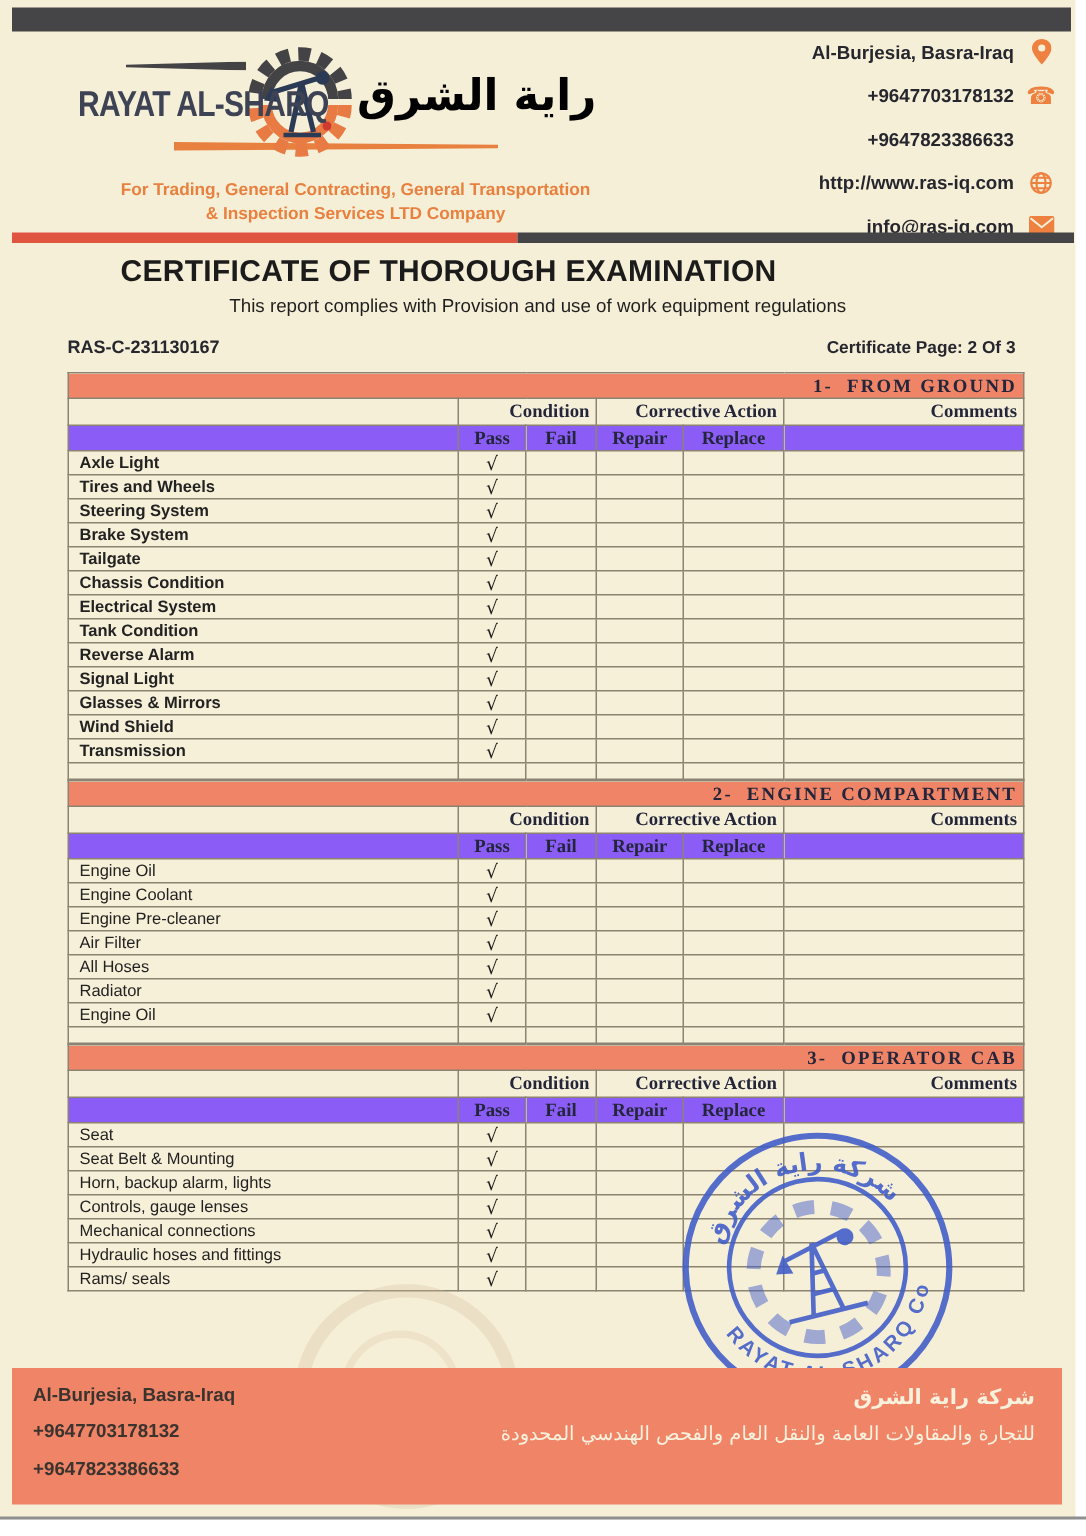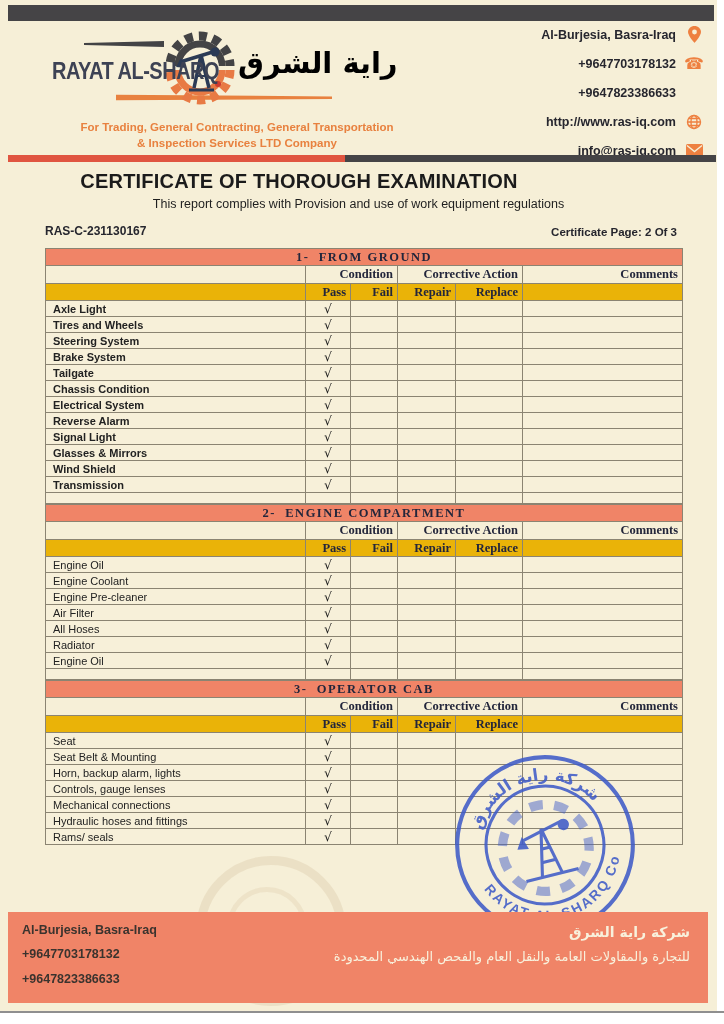--- a/index.html
+++ b/index.html
@@ -37,23 +37,23 @@
   .subtitle{position:absolute;left:0;top:197px;width:717px;text-align:center;
          font-size:12.5px;color:#1f1f1f;}
   .cert-no{position:absolute;left:45px;top:224px;font-size:12px;font-weight:bold;color:#26262e;}
   .page-label{position:absolute;right:40px;top:226px;font-size:11.5px;font-weight:bold;color:#26262e;}
 
   
   .tables{position:absolute;left:45px;top:248px;width:637px;}
   table.insp{border-collapse:collapse;width:637px;table-layout:fixed;}
   .insp th,.insp td{border:1px solid #8b8472;padding:0 4px;overflow:hidden;white-space:nowrap;}
   .insp .band th{background:var(--accent,#f08467);color:#23263b;font-family:"Liberation Serif",serif;
-        font-size:12.5px;font-weight:bold;letter-spacing:1.5px;height:16px;white-space:pre;text-align:center;}
+        font-size:12.5px;font-weight:bold;letter-spacing:1.5px;height:16px;white-space:pre;text-align:right;}
   .insp .h1 th{font-family:"Liberation Serif",serif;font-size:12.5px;color:#23263b;height:17px;text-align:right;background:#f6efd7;}
-  .insp .h2 th{font-family:"Liberation Serif",serif;font-size:12.5px;color:#23263b;height:16px;text-align:right;background:#eab308;}
+  .insp .h2 th{font-family:"Liberation Serif",serif;font-size:12.5px;color:#23263b;height:16px;text-align:center;background:#8b5cf6;}
   .insp td{height:15px;font-size:11px;color:#222;background:#f7f0d9;}
   .t23 td{height:13.5px;}
   .insp td.lbl{padding-left:7px;}
   .t1 td.lbl{font-weight:bold;}
   .insp td.chk{text-align:center;font-size:12.5px;color:#1d1d1d;font-family:"DejaVu Sans",sans-serif;}
   .insp .spacer td{height:10px;}
 
   
   .stamp{position:absolute;left:452px;top:752px;width:186px;height:186px;transform:rotate(-14deg);opacity:0.88;}
   .ghost{position:absolute;left:196px;top:856px;width:132px;height:132px;border-radius:50%;
@@ -252,20 +252,28 @@
 
             <tr>
               <td class="lbl">Electrical System</td>
               <td class="chk">√</td>
               <td></td>
               <td></td>
               <td></td>
               <td></td>
             </tr>
 
+            <tr>
+              <td class="lbl">Tank Condition</td>
+              <td class="chk">√</td>
+              <td></td>
+              <td></td>
+              <td></td>
+              <td></td>
+            </tr>
 
             <tr>
               <td class="lbl">Reverse Alarm</td>
               <td class="chk">√</td>
               <td></td>
               <td></td>
               <td></td>
               <td></td>
             </tr>
 

